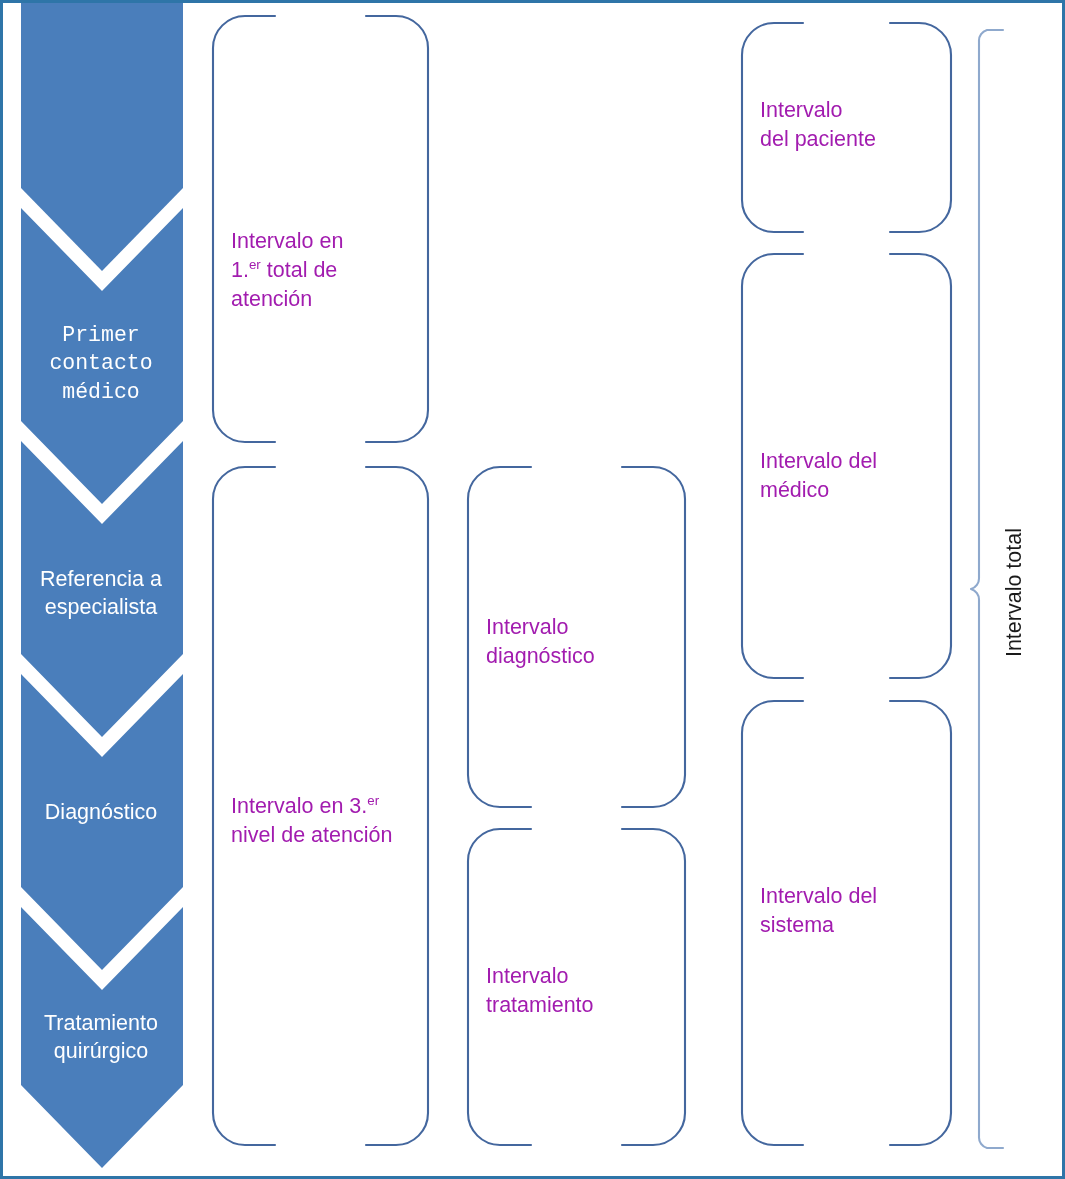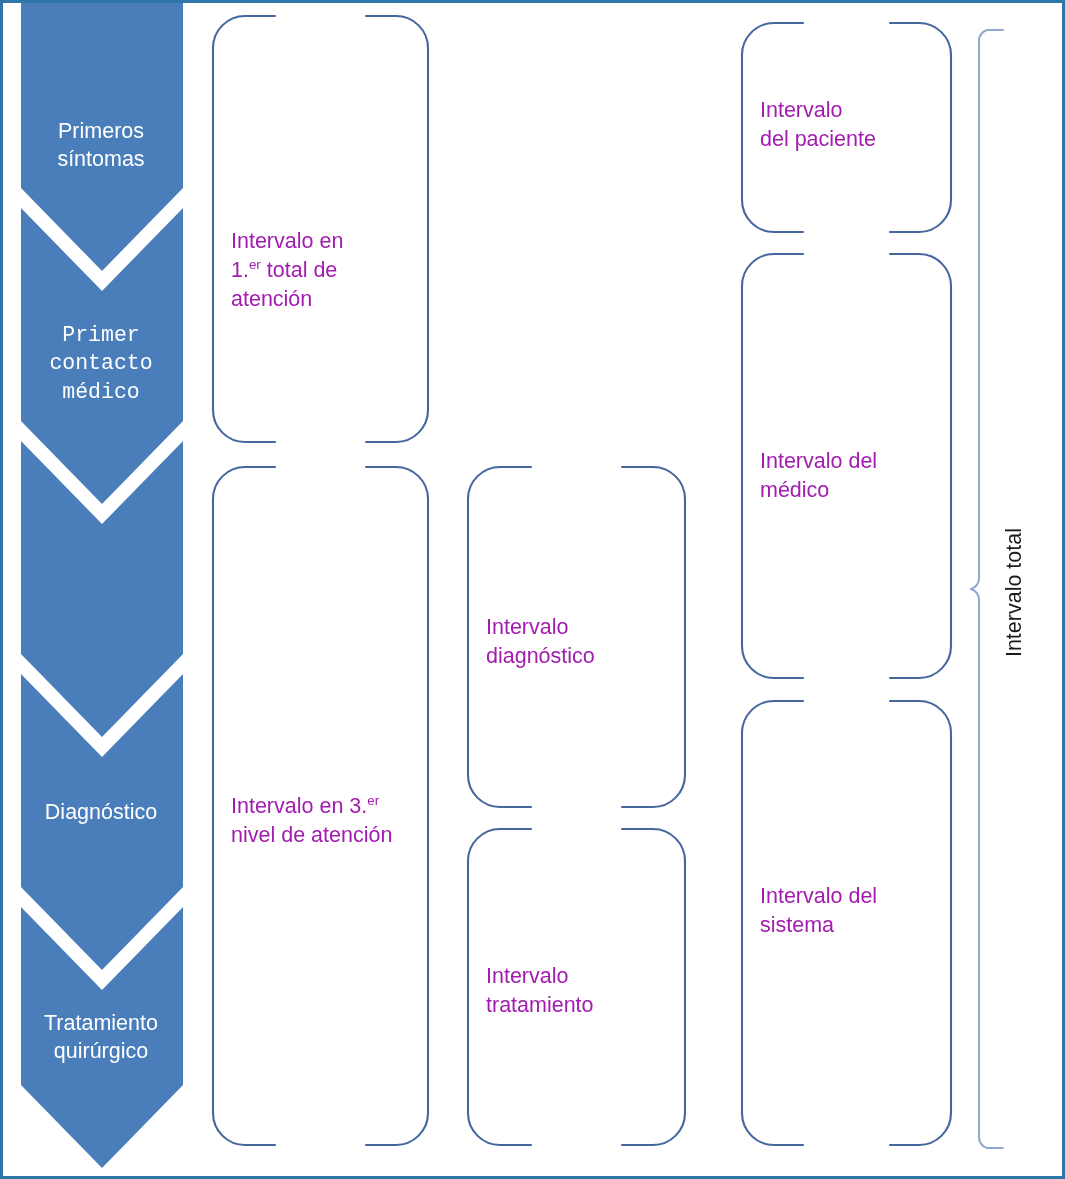--- a/index.html
+++ b/index.html
@@ -114,27 +114,27 @@
                L 976,575
                A 11,11 0 0 1 968,586
                A 11,11 0 0 1 976,597
                L 976,1134
                A 11,11 0 0 0 984,1145
                L 1000,1145"></path>
     </g>
 
   </svg>
 
-  <div class="stage-label" style="top:114px;">Primeros
-síntomas</div>
 
   <div class="stage-label" style="top:318px;font-family:Liberation Mono, monospace;">Primer
 contacto
 médico</div>
 
+  <div class="stage-label" style="top:562px;">Referencia a
+especialista</div>
 
   <div class="stage-label" style="top:795px;">Diagnóstico</div>
 
   <div class="stage-label" style="top:1006px;">Tratamiento
 quirúrgico</div>
 
   <div class="interval-label" style="left:212px; top:224px; width:210px;"><span>Intervalo en
 1.</span><sup>er</sup><span> total de
 atención</span></div>
 

